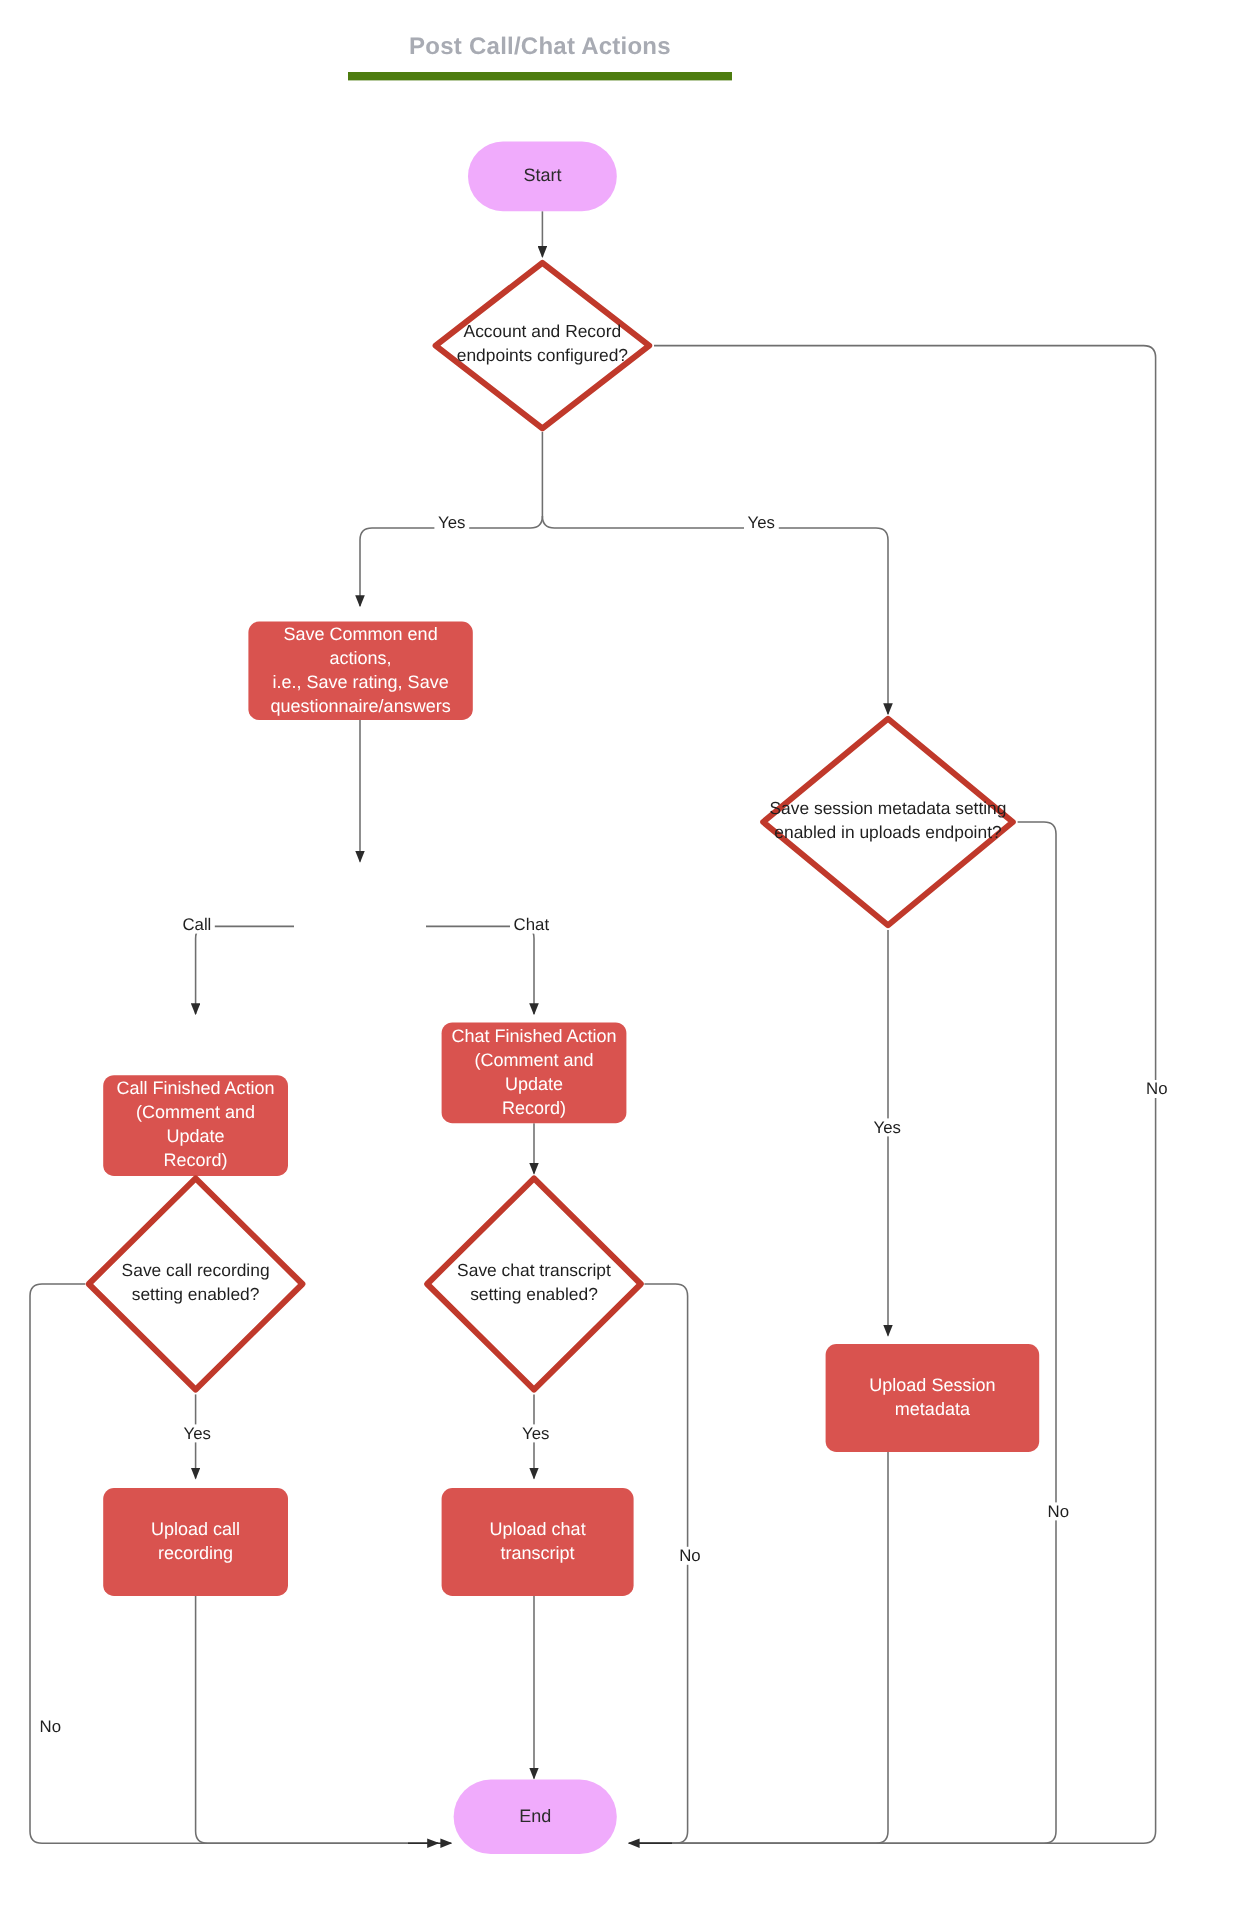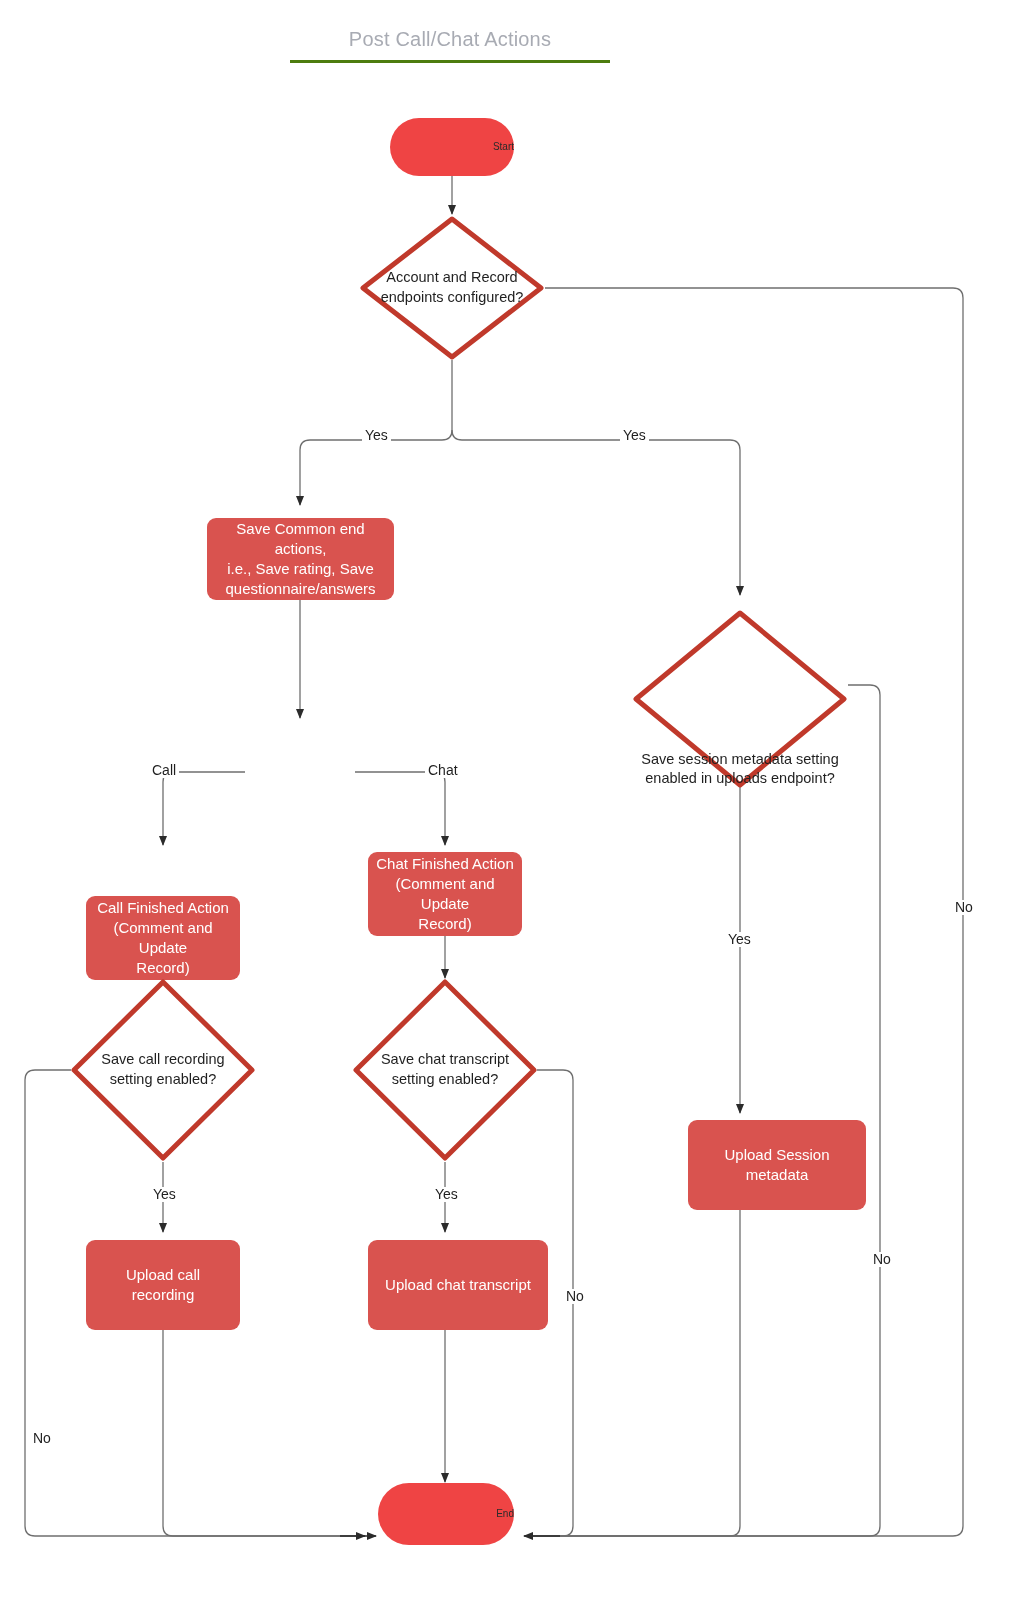--- a/index.html
+++ b/index.html
@@ -27,26 +27,25 @@
   .node {
     position: absolute;
     box-sizing: border-box;
     display: flex;
     align-items: center;
     justify-content: center;
     text-align: center;
     z-index: 2;
   }
   .node-terminal {
-    background: #ef4444;
+    background: #f0abfc;
     border-radius: 44px;
     color: #2b2b2b;
-    font-size: 10px;
+    font-size: 15px;
     line-height: 1.25;
-    justify-content: flex-end;
   }
   .node-process {
     background: #d9534f;
     border-radius: 9px;
     color: #ffffff;
     font-size: 15px;
     line-height: 1.35;
     padding: 16px 8px;
   }
   .node-decision {
@@ -82,25 +81,25 @@
   #title-wrap {
     position: absolute;
     left: 290px;
     top: 28px;
     width: 320px;
     text-align: center;
     z-index: 3;
   }
   #chart-title {
     font-size: 20px;
-    font-weight: normal;
+    font-weight: bold;
     color: #a8abb3;
     letter-spacing: 0.2px;
     padding-bottom: 9px;
-    border-bottom: 3px solid #4d7c0f;
+    border-bottom: 7px solid #4d7c0f;
     display: block;
   }
 </style>
 </head>
 <body>
 
 <div id="canvas">
 
   <div id="title-wrap">
     <span id="chart-title">Post Call/Chat Actions</span>
@@ -204,25 +203,25 @@
       <polygon points="93,4 182,92 93,180 4,92" fill="#ffffff" stroke="#c0392b" stroke-width="5" stroke-linejoin="round"></polygon>
     </svg>
     <span class="decision-label" style="white-space:pre-line;">Save chat transcript
 setting enabled?</span>
   </div>
 
   <div class="node node-process" style="left:86px; top:1240px; width:154px; height:90px;">
     <span>Upload call recording</span>
   </div>
 
-  <div class="node node-process" style="left:368px; top:1240px; width:180px; height:90px;">
+  <div class="node node-process" style="left:368px; top:1240px; width:160px; height:90px;">
     <span>Upload chat transcript</span>
   </div>
 
-  <div class="node node-decision" style="left:632px; top:609px; width:216px; height:180px;align-items:flex-end;">
+  <div class="node node-decision" style="left:632px; top:595px; width:216px; height:180px;">
     <svg class="diamond-shape" viewBox="0 0 216 180" preserveAspectRatio="none">
       <polygon points="108,4 212,90 108,176 4,90" fill="#ffffff" stroke="#c0392b" stroke-width="5" stroke-linejoin="round"></polygon>
     </svg>
     <span class="decision-label" style="white-space:pre-line;">Save session metadata setting
 enabled in uploads endpoint?</span>
   </div>
 
   <div class="node node-process" style="left:650px; top:1120px; width:178px; height:90px;margin-left:38px;">
     <span>Upload Session metadata</span>
   </div>

